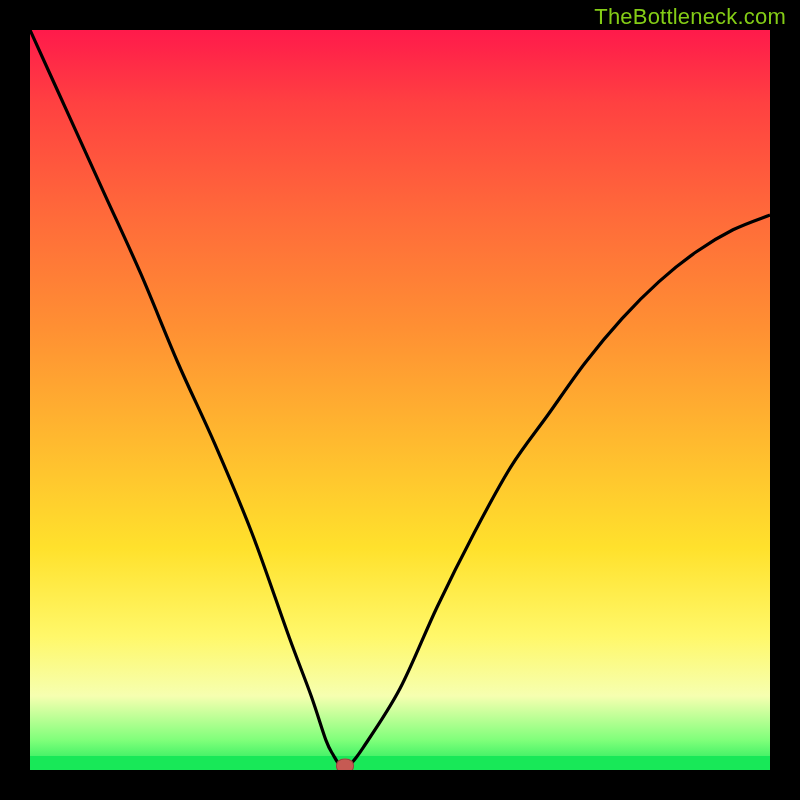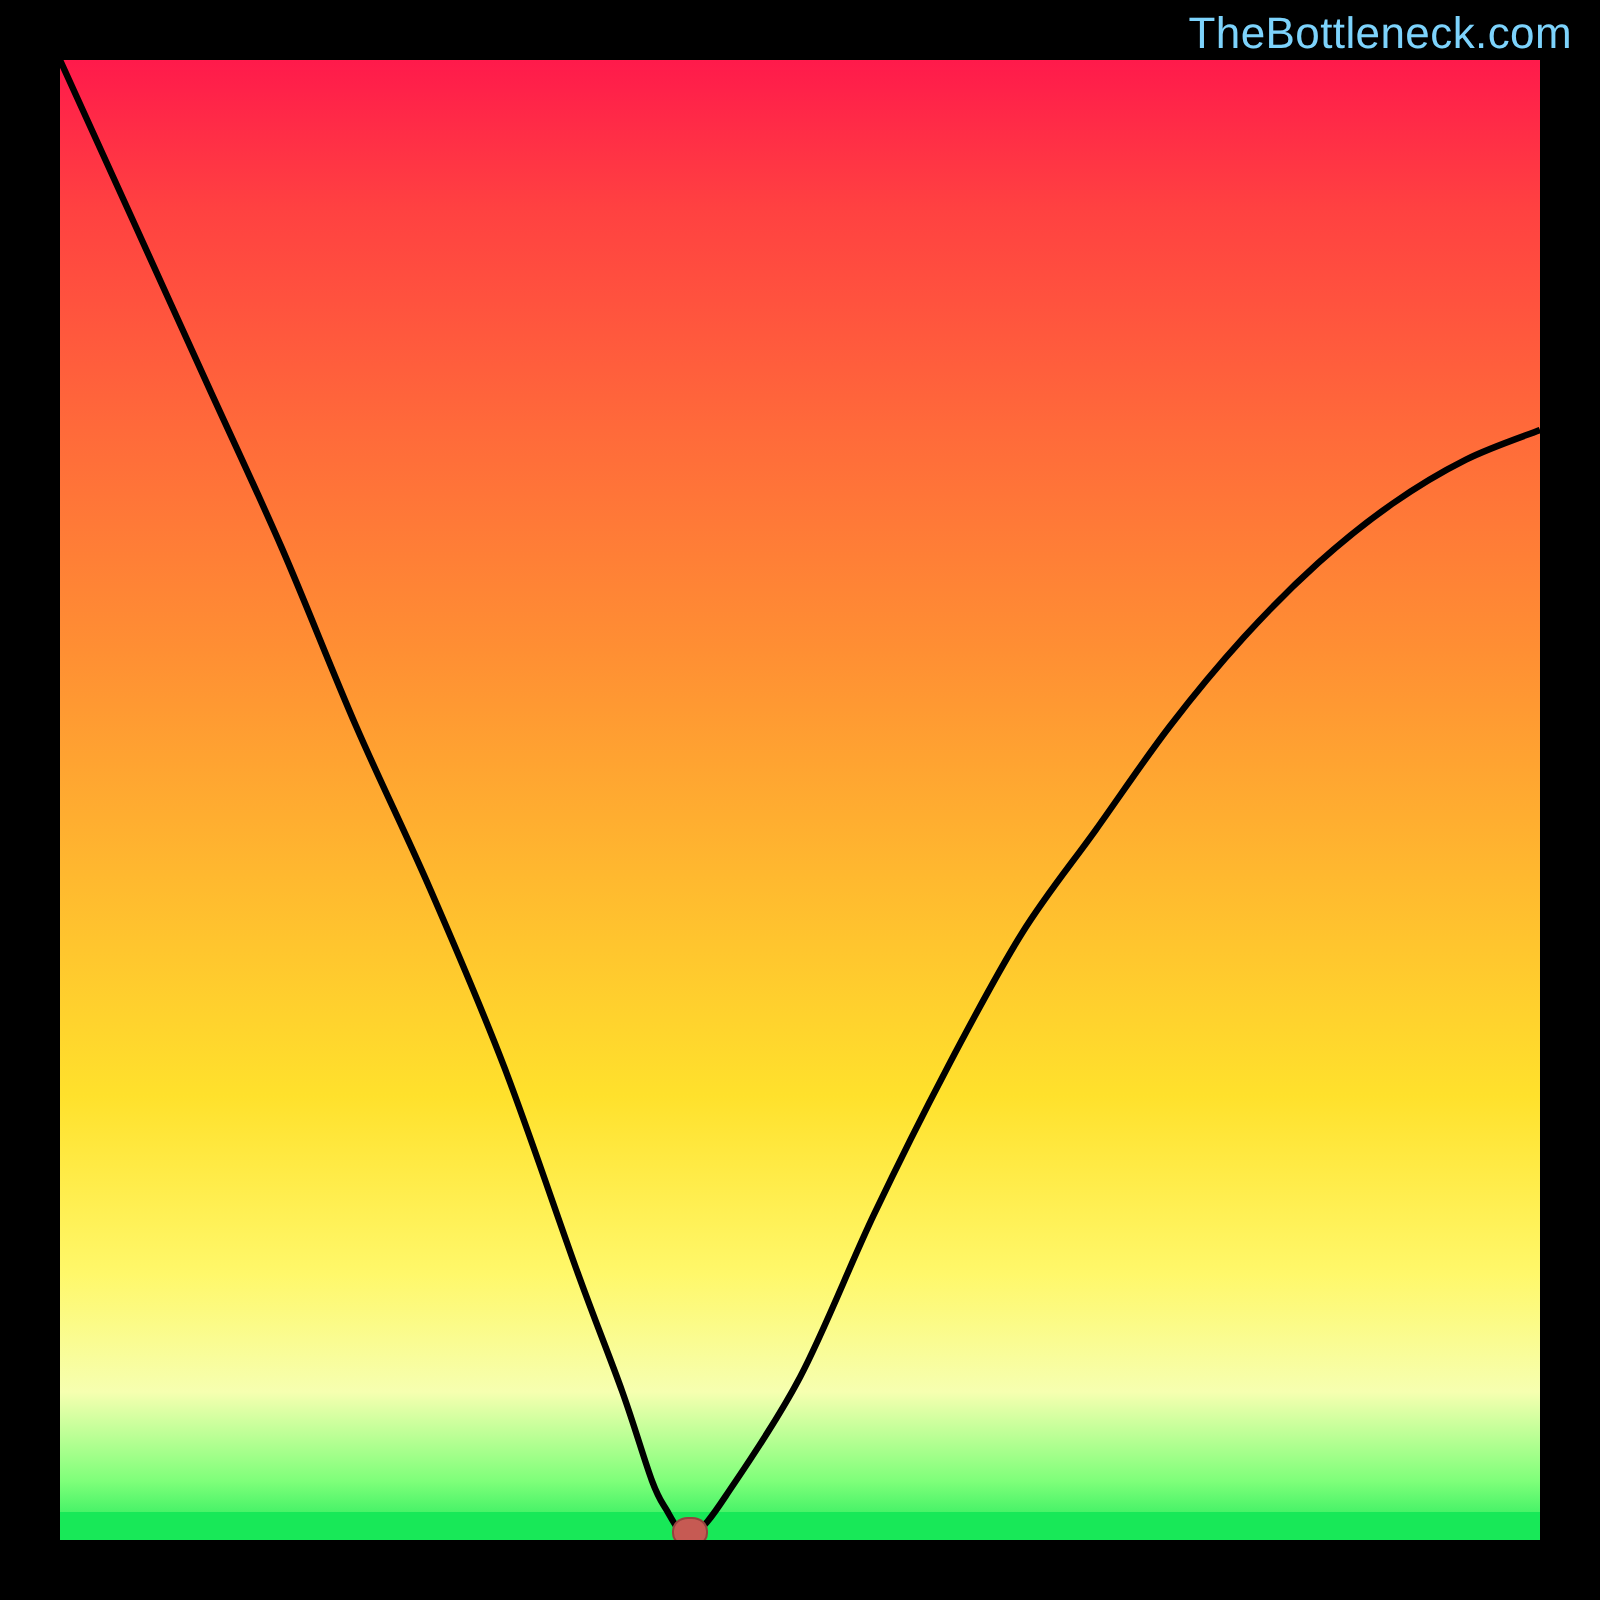--- a/index.html
+++ b/index.html
@@ -13,21 +13,21 @@
   .frame {
     position: relative;
     width: 800px;
     height: 800px;
     background: #000;
   }
   .watermark {
     position: absolute;
     top: 4px;
     right: 14px;
-    color: #7dd3fc;
+    color: #84cc16;
     font-size: 22px;
     letter-spacing: 0.2px;
     z-index: 20;
   }
   .plot-area {
     position: absolute;
     left: 30px;
     top: 30px;
     width: 740px;
     height: 740px;

